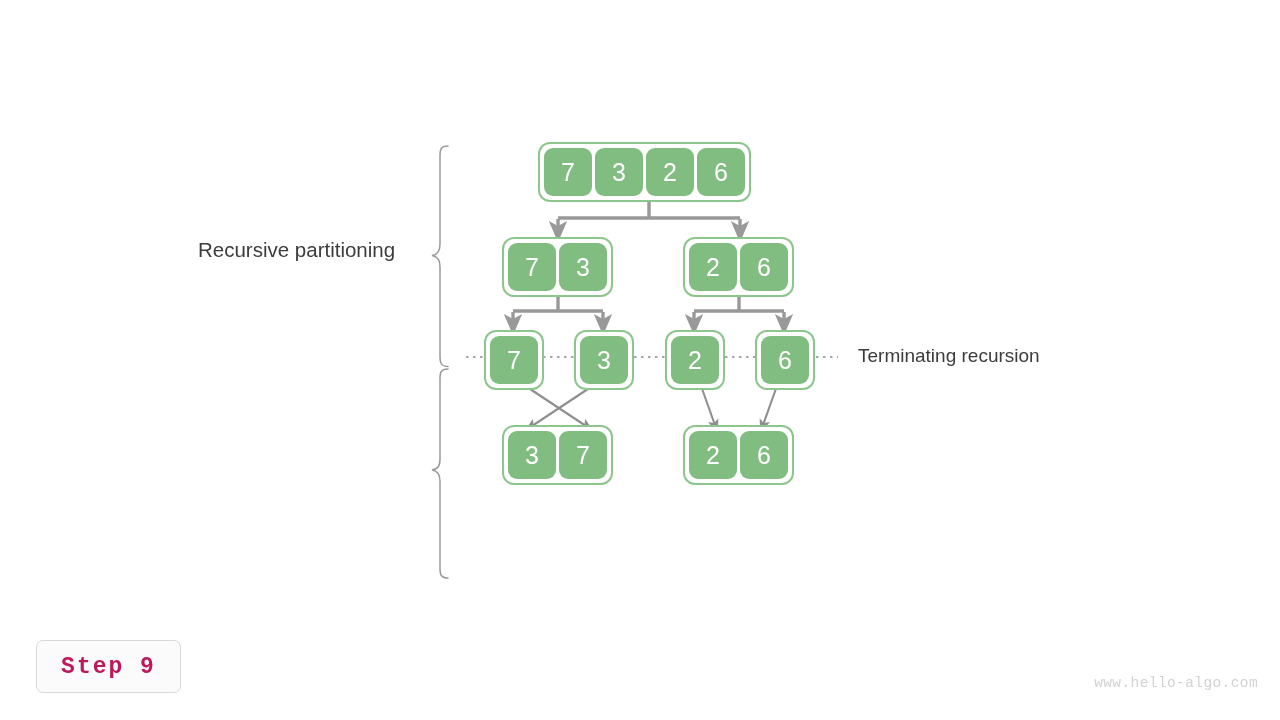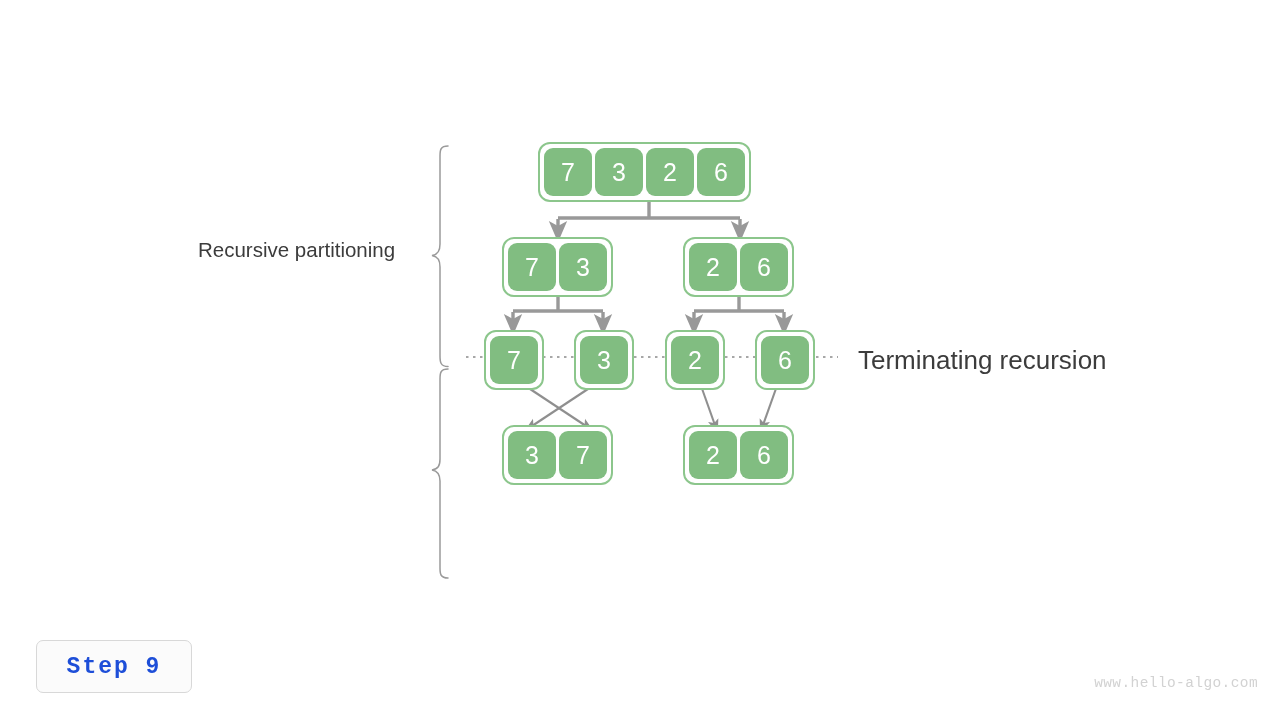--- a/index.html
+++ b/index.html
@@ -57,37 +57,37 @@
   
   .section-label {
     position: absolute;
     font-size: 20.5px;
     color: #3c3c3c;
     white-space: nowrap;
     font-family: "Liberation Sans", sans-serif;
   }
   .label-right {
     position: absolute;
-    font-size: 26px;
+    font-size: 19px;
     color: #3c3c3c;
     white-space: nowrap;
     font-family: "Liberation Sans", sans-serif;
   }
 
   
   #step-badge {
     position: absolute;
     left: 36px;
     top: 640px;
-    width: 156px;
+    width: 145px;
     height: 53px;
     border: 1px solid #d8d8d8;
     border-radius: 7px;
     background: #fbfbfb;
-    color: #1d4ed8;
+    color: #be185d;
     font-family: "Liberation Mono", monospace;
     font-size: 23px;
     font-weight: bold;
     letter-spacing: 2px;
     display: flex;
     align-items: center;
     justify-content: center;
     box-sizing: border-box;
   }
 

